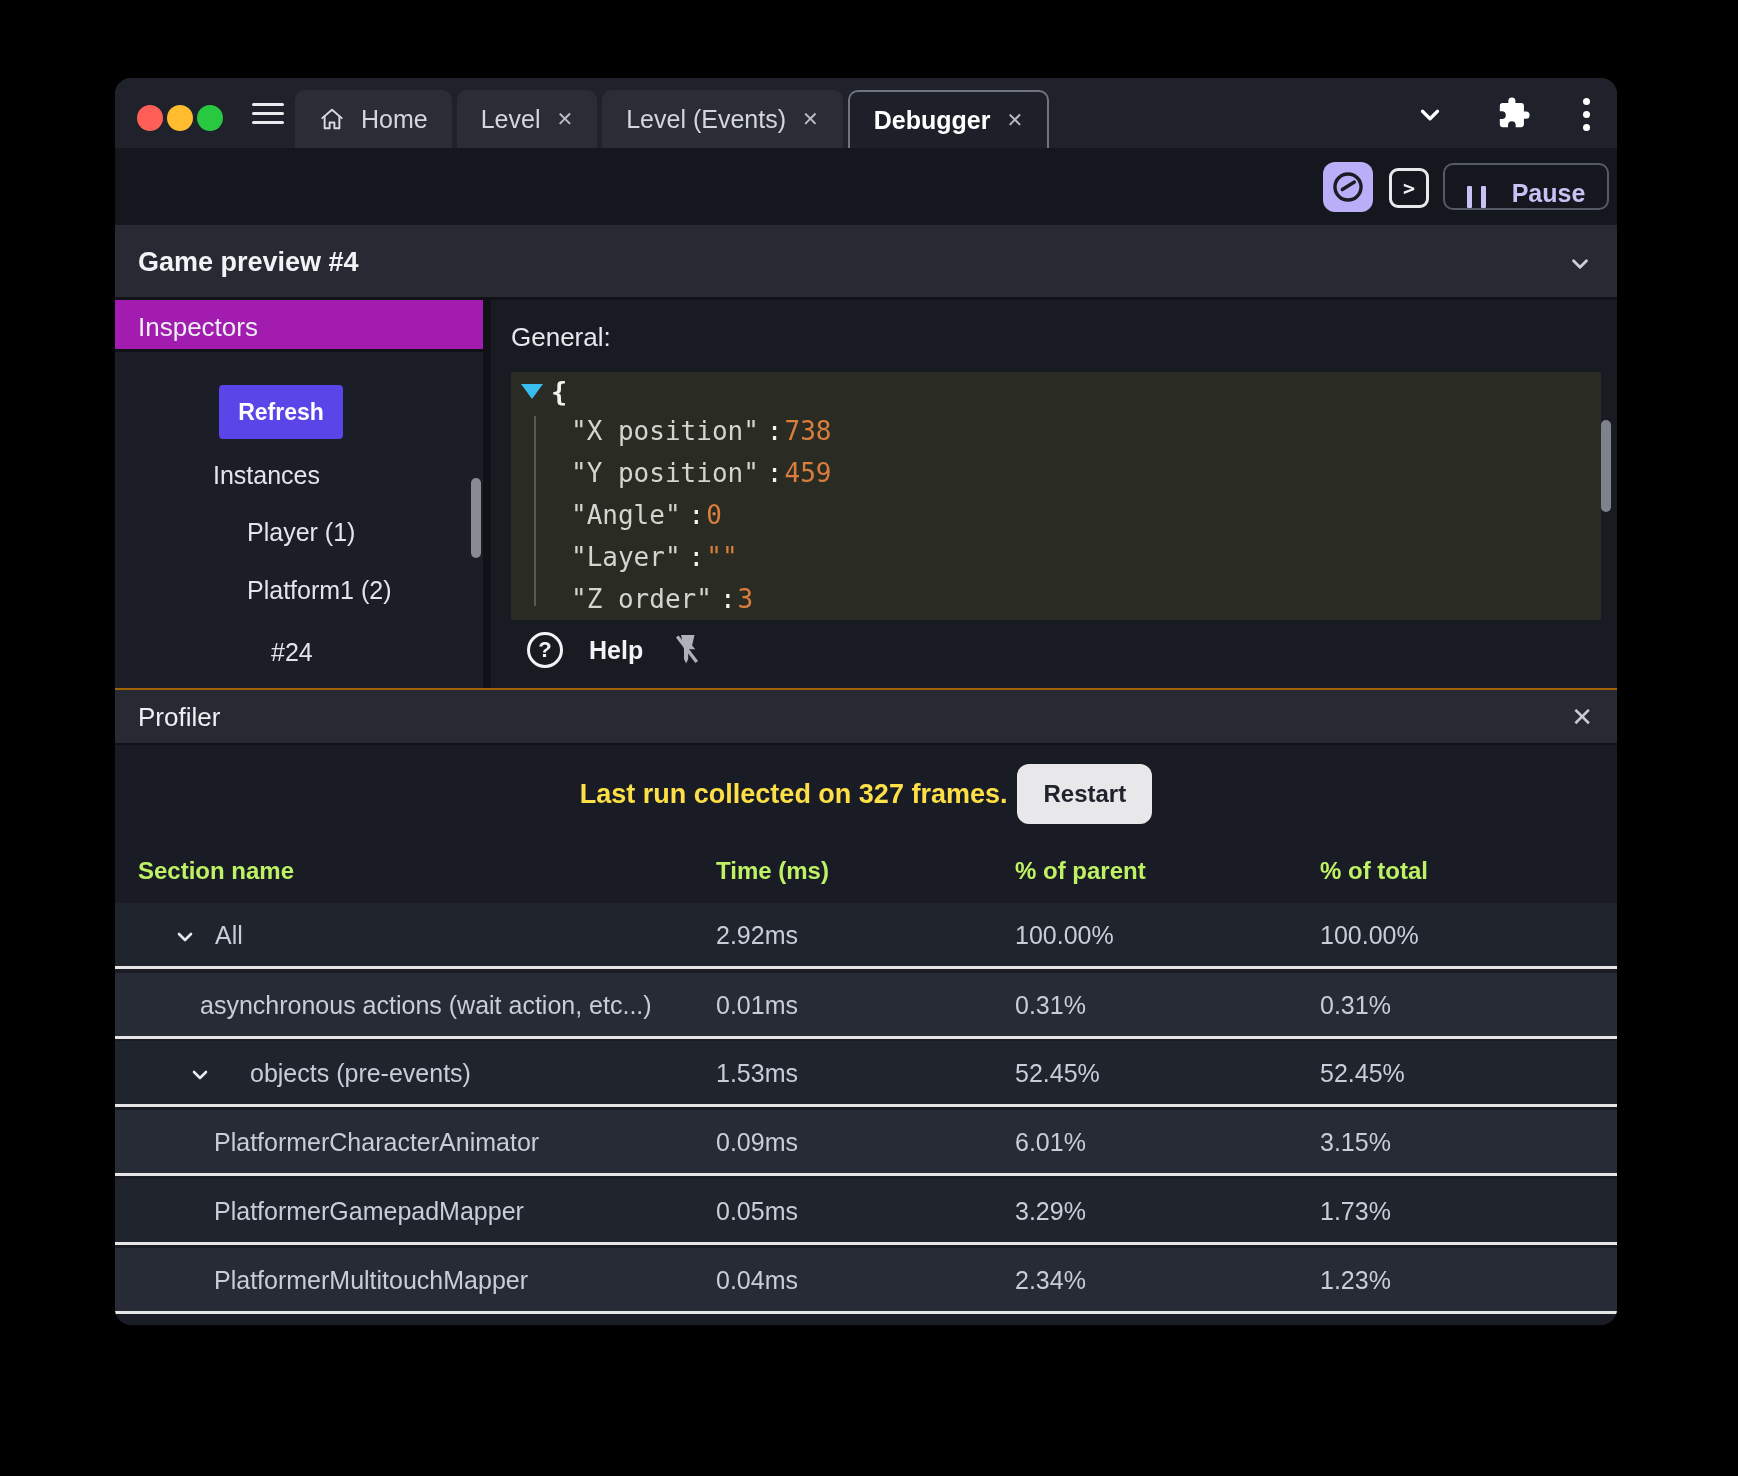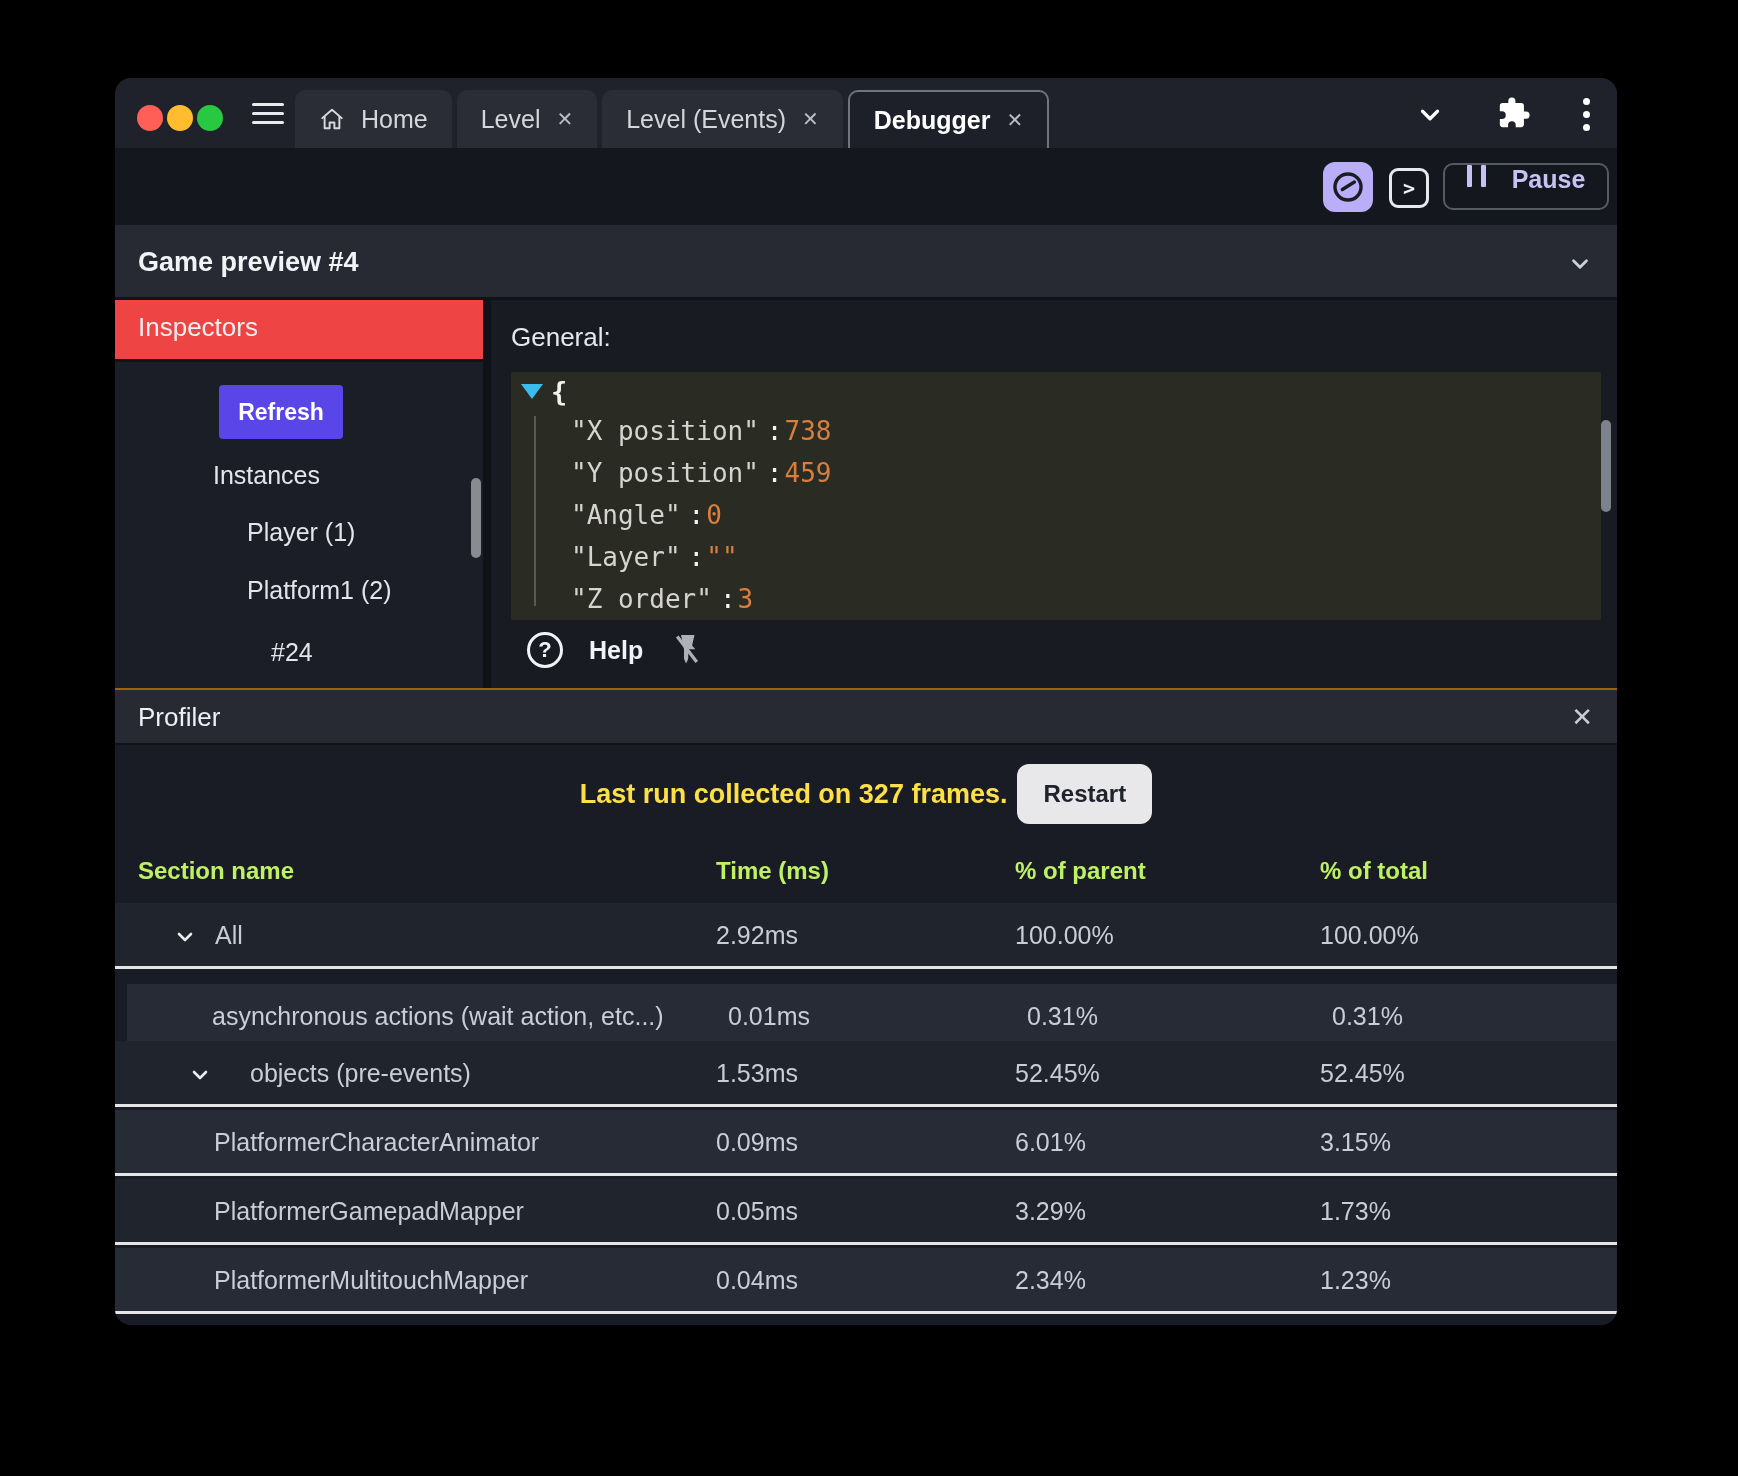--- a/index.html
+++ b/index.html
@@ -27,32 +27,32 @@
   .tab .close { font-size:20px; color:#b9bcc3; font-weight:normal; }
   .tab .home-ic { width:26px; height:26px; }
   .tabbar-right-icon { position:absolute; top:22px; cursor:pointer; }
   .icon-chevron { left:1300px; } .icon-puzzle { left:1382px; top:18px; } 
   .icon-dots { left:1468px; top:20px; width:8px; display:flex; flex-direction:column; gap:6px; }
   .icon-dots i { width:7px; height:7px; border-radius:50%; background:#fff; }
   
   .toolbar { position:absolute; left:0; top:70px; width:1502px; height:77px; background:#15171e; }
   .gauge-btn { position:absolute; left:1208px; top:14px; width:50px; height:50px; background:#b9aef7; border-radius:12px; display:flex; align-items:center; justify-content:center; cursor:pointer; }
   .console-btn { position:absolute; left:1274px; top:20px; width:40px; height:40px; border:3px solid #e8e9ed; border-radius:9px; display:flex; align-items:center; justify-content:center; color:#f0f1f4; font-size:20px; font-weight:bold; cursor:pointer; font-family:"DejaVu Sans Mono", monospace; }
-  .pause-btn { position:absolute; left:1328px; top:15px; width:166px; height:47px; border:2px solid #565a66; border-radius:10px; display:flex; align-items:flex-start; justify-content:center; gap:26px; cursor:pointer; background:transparent; }
+  .pause-btn { position:absolute; left:1328px; top:15px; width:166px; height:47px; border:2px solid #565a66; border-radius:10px; display:flex; align-items:flex-end; justify-content:center; gap:26px; cursor:pointer; background:transparent; }
   .pause-bars { display:flex; gap:9px; }
   .pause-bars i { width:5px; height:22px; background:#c8c2f4; border-radius:1px; }
   .pause-btn .lbl { color:#c8c2f4; font-size:25px; font-weight:bold; }
   
   .previewbar { position:absolute; left:0; top:147px; width:1502px; height:75px; background:#272a33; border-bottom:3px solid #101217; }
   .previewbar .lbl { position:absolute; left:23px; top:22px; font-size:27px; font-weight:bold; color:#f2f3f6; }
   .previewbar .chev { position:absolute; right:24px; top:26px; cursor:pointer; }
   
   .content { position:absolute; left:0; top:222px; width:1502px; height:388px; }
   .leftpane { position:absolute; left:0; top:0; width:368px; height:388px; background:#1b1e26; }
-  .insp-header { height:62px; background:#ef4444; border-bottom:3px solid #101217; }
+  .insp-header { height:52px; background:#a21caf; border-bottom:3px solid #101217; }
   .insp-header .lbl { position:absolute; left:23px; top:12px; font-size:26px; color:#eef0f4; }
   .refresh-btn { position:absolute; left:104px; top:85px; width:124px; height:54px; background:#5a46e8; border:none; border-radius:4px; color:#fff; font-size:23px; font-weight:bold; cursor:pointer; font-family:"Liberation Sans", sans-serif; }
   .tree-item { position:absolute; font-size:25px; color:#e3e5ea; cursor:pointer; }
   .ti-0 { left:98px;  top:161px; }
   .ti-1 { left:132px; top:218px; }
   .ti-2 { left:132px; top:276px; }
   .ti-3 { left:156px; top:338px; }
   .left-scroll { position:absolute; right:2px; top:178px; width:10px; height:80px; border-radius:5px; background:#888b92; cursor:pointer; }
   .pane-divider { position:absolute; left:368px; top:0; width:8px; height:388px; background:#101217; }
   .rightpane { position:absolute; left:376px; top:0; width:1126px; height:388px; background:#181b22; }
@@ -75,21 +75,21 @@
   .profilerbar .close { position:absolute; right:24px; top:12px; font-size:26px; color:#c9ccd4; cursor:pointer; }
   .profiler-body { position:absolute; left:0; top:667px; width:1502px; height:580px; background:#191c24; }
   .status-row { position:absolute; left:0; top:18px; width:1502px; height:62px; display:flex; align-items:center; justify-content:center; gap:10px; }
   .status-text { font-size:27px; font-weight:bold; color:#fde047; }
   .restart-btn { height:60px; padding:0 26px; background:#e8e8eb; border:none; border-radius:12px; color:#20232b; font-size:24px; font-weight:bold; cursor:pointer; font-family:"Liberation Sans", sans-serif; }
   .table-head { position:absolute; left:0; top:100px; width:1502px; height:55px; }
   .table-head .cell { position:absolute; top:12px; font-size:24px; font-weight:bold; color:#bef264; }
   .col-name { left:23px; } .col-time { left:601px; } .col-parent { left:900px; } .col-total { left:1205px; }
   .prow { position:absolute; left:0; width:1502px; height:66px; border-bottom:3px solid #e5e5e5; }
   .prow.dark { background:#20242d; } .prow.light { background:#272b35; }
-  .r0{top:158px;} .r1{top:239px;margin-left:12px;} .r2{top:296px;} .r3{top:365px;} .r4{top:434px;} .r5{top:503px;}
+  .r0{top:158px;} .r1{top:228px;} .r2{top:296px;} .r3{top:365px;} .r4{top:434px;} .r5{top:503px;}
   .prow .cell { position:absolute; top:0; height:66px; line-height:64px; font-size:25px; color:#c9cdd8; white-space:nowrap; }
   .prow .chev { position:absolute; top:22px; cursor:pointer; }
   .chev-r0 { left:58px; } .name-r0 { left:100px; }
   .name-r1 { left:85px; }
   .chev-r2 { left:73px; } .name-r2 { left:135px; }
   .name-child { left:99px; }
 </style>
 </head>
 <body>
 

